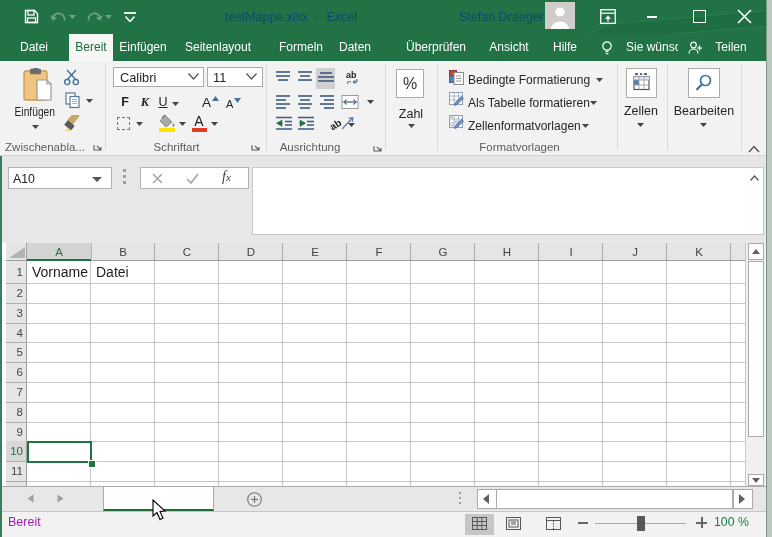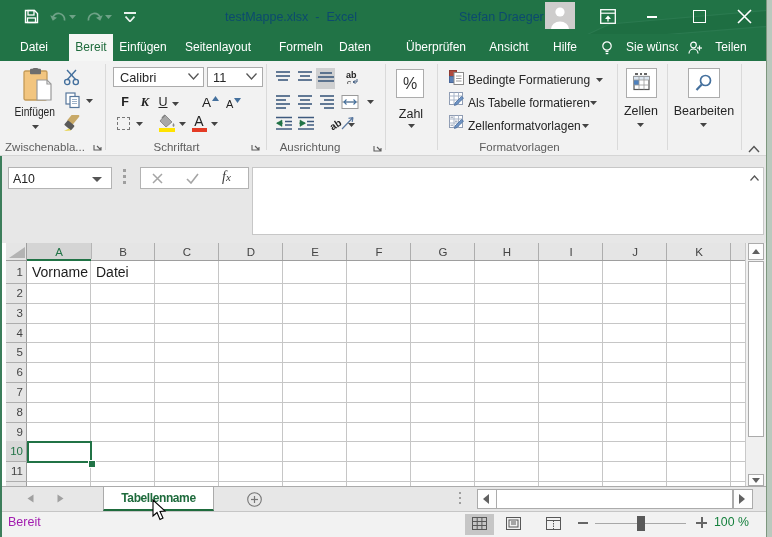--- a/index.html
+++ b/index.html
@@ -464,21 +464,20 @@
     </svg>
 
 <div class="ab" style="left:0px;top:486px;width:766px;height:25px;background:#e7e7e7;border-top:1px solid #ababab;box-sizing:border-box;"></div>
 <svg class="ab" style="left:27px;top:494px;width:7px;height:9px;" viewBox="0 0 7 9">
       <path d="M6.5,0.5 V8.5 L0.5,4.5 z" fill="#a0a0a0"></path>
     </svg>
 <svg class="ab" style="left:57px;top:494px;width:7px;height:9px;" viewBox="0 0 7 9">
       <path d="M0.5,0.5 V8.5 L6.5,4.5 z" fill="#a0a0a0"></path>
     </svg>
 <div class="ab" style="left:103px;top:487px;width:111px;height:24px;background:#fff;border-left:1px solid #ababab;border-right:1px solid #ababab;border-bottom:2px solid #1e6b3c;box-sizing:border-box;"></div>
-<div class="ab" style="left:103px;top:487px;width:111px;height:22px;line-height:22px;text-align:center;font-size:12px;letter-spacing:-0.4px;font-weight:bold;color:#1e6b3c;">Tabellenname</div>
 <svg class="ab" style="left:247px;top:492px;width:15px;height:15px;" viewBox="0 0 15 15">
   <circle cx="7.5" cy="7.5" r="6.8" fill="none" stroke="#767676" stroke-width="1.1"></circle>
   <line x1="7.5" y1="4" x2="7.5" y2="11" stroke="#767676" stroke-width="1.2"></line>
   <line x1="4" y1="7.5" x2="11" y2="7.5" stroke="#767676" stroke-width="1.2"></line>
 </svg>
 <div class="ab" style="left:459px;top:492px;width:2px;height:2px;background:#9f9f9f;box-shadow:0 5px 0 #9f9f9f,0 10px 0 #9f9f9f;"></div>
 
 <div class="ab" style="left:477px;top:489px;width:20px;height:20px;background:#fdfdfd;border:1px solid #ababab;box-sizing:border-box;"></div>
 <svg class="ab" style="left:483px;top:494px;width:6px;height:10px;" viewBox="0 0 6 10">
       <path d="M6,0 L0,5 L6,10 z" fill="#606060"></path>

